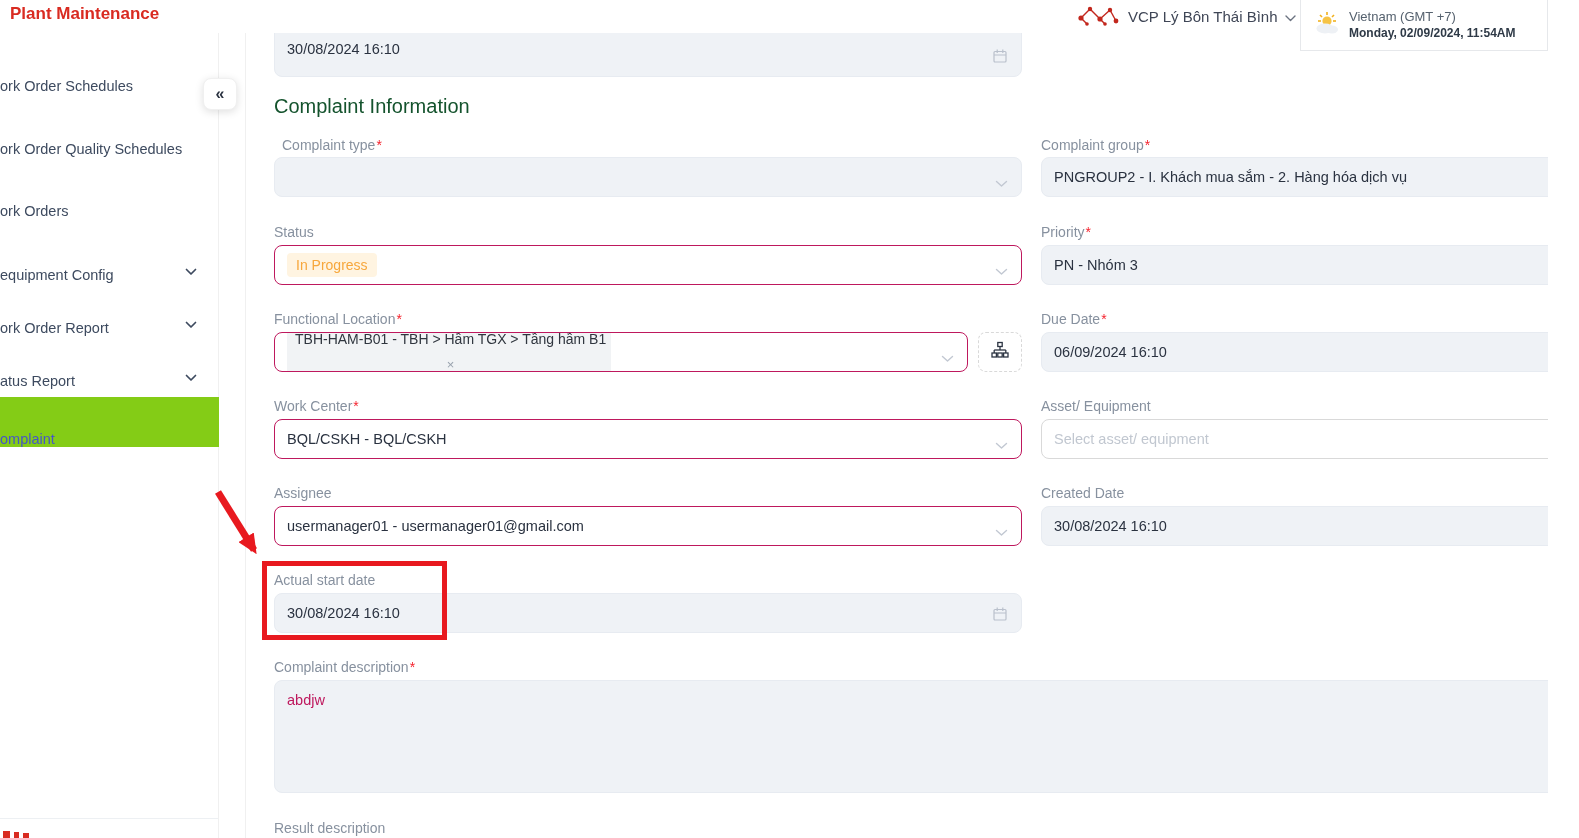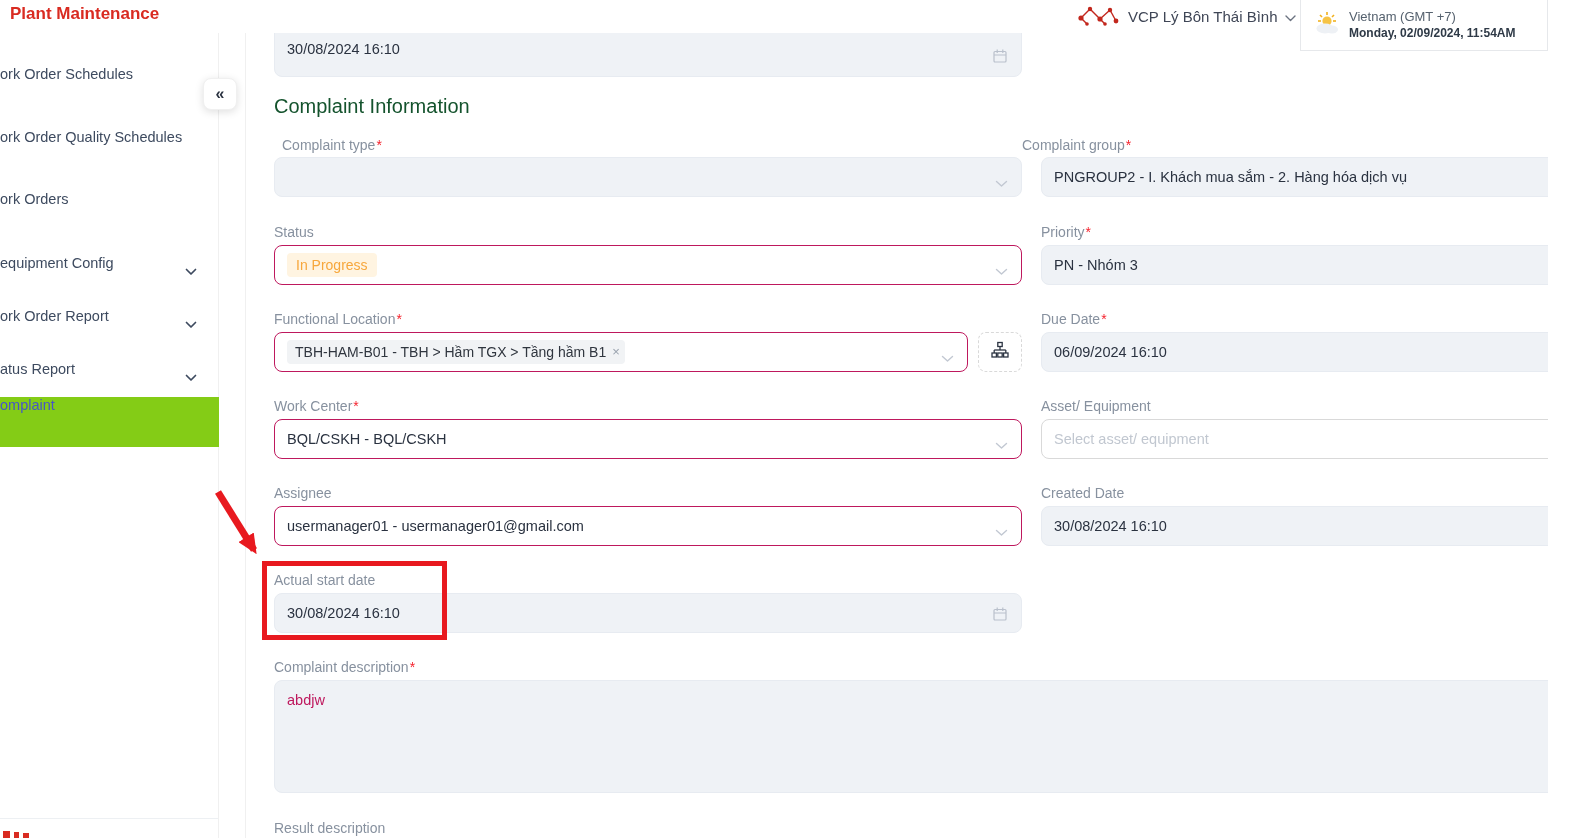--- a/index.html
+++ b/index.html
@@ -13,21 +13,21 @@
   .user-name{font-size:15px;color:#3f4656;white-space:nowrap;}
   .clock-box{position:absolute;left:1300px;top:0;width:248px;height:51px;background:#fff;
              border-left:1px solid #e6e8eb;border-bottom:1px solid #e6e8eb;border-right:1px solid #e6e8eb;
              display:flex;align-items:center;gap:9px;padding-left:13px;box-sizing:border-box;z-index:31;}
   .clock-tz{font-size:13px;color:#55616e;line-height:16px;}
   .clock-dt{font-size:12px;font-weight:700;color:#2f3a47;line-height:16px;}
 
   
   .sidebar{position:absolute;top:33px;left:0;width:219px;bottom:0;background:#fff;
            border-right:1px solid #f0f0f0;z-index:10;box-sizing:border-box;}
-  .side-item{position:absolute;left:0;width:219px;height:28px;display:flex;align-items:flex-start;
+  .side-item{position:absolute;left:0;width:219px;height:28px;display:flex;align-items:flex-end;
              font-size:14.5px;color:#3d4a5f;cursor:pointer;white-space:nowrap;overflow:hidden;}
   .side-item .chev{position:absolute;right:22px;top:8px;}
   .side-item.active{height:50px;background:#84cc16;color:#4656c6;}
   .side-divider{position:absolute;left:0;width:218px;top:785px;border-top:1px solid #edf0f3;}
   .red-sliver{position:absolute;background:#d92b21;bottom:0;}
 
   .collapse-btn{position:absolute;left:203px;top:78px;width:32px;height:30px;background:#fff;
                 border:1px solid #f0f0f0;border-radius:8px;box-shadow:0 2px 8px rgba(0,0,0,.13);
                 display:flex;align-items:center;justify-content:center;font-size:16px;font-weight:700;
                 color:#2a3240;z-index:40;cursor:pointer;}
@@ -39,21 +39,21 @@
   .req{color:#f5222d;margin-left:1px;}
   .field{position:absolute;height:40px;border-radius:8px;box-sizing:border-box;display:flex;
          align-items:center;padding:0 12px;font-size:14.5px;color:#2a3240;white-space:nowrap;overflow:hidden;text-align:right;}
   .field.gray{background:#eff2f6;border:1px solid #e7ebf1;}
   .field.white{background:#fff;border:1px solid #be185d;}
   .chev-sel{position:absolute;right:13px;top:17px;}
   .cal-ico{position:absolute;right:13px;top:12px;}
   .sec-title{position:absolute;font-size:20px;font-weight:400;color:#14532d;white-space:nowrap;}
   .tag-status{background:#fff4e1;color:#f7a73c;border-radius:4px;padding:2px 9px;font-size:14px;line-height:20px;}
   .tag-fl{background:#f1f3f5;color:#30363f;border-radius:4px;padding:2px 5px 2px 8px;font-size:14px;
-          display:flex;align-items:center;gap:6px;line-height:20px;}
+          display:flex;align-items:center;gap:6px;line-height:20px;flex-direction:column;}
   .tag-close{color:#98a1ad;font-size:13px;cursor:pointer;}
   .btn-dashed{position:absolute;width:44px;height:40px;border:1px dashed #d9d9d9;border-radius:8px;
               background:#fff;display:flex;align-items:center;justify-content:center;box-sizing:border-box;cursor:pointer;}
   .textarea{position:absolute;background:#eff2f6;border:1px solid #e7ebf1;border-radius:8px;
             box-sizing:border-box;font-size:14.5px;color:#be185d;padding:11px 12px;}
   .asset-input{position:absolute;height:40px;border-radius:8px;border:1px solid #d9d9d9;background:#fff;
                box-sizing:border-box;font-size:14.5px;padding:0 12px;color:#2a3240;outline:none;
                font-family:"Liberation Sans",sans-serif;}
   .asset-input::placeholder{color:#c1c7d0;}
 
@@ -136,21 +136,21 @@
     <div class="flabel" style="left:28px;top:104px;margin-left:8px;">
       <span>Complaint type</span><span class="req">*</span>
     </div>
     <div class="field gray" style="left:28px;top:124px;width:748px;">
       <span class="chev-sel">
         <svg width="13" height="8" viewBox="0 0 13 8">
             <polyline points="1.5,1.5 6.5,6 11.5,1.5" fill="none" stroke="#c2c8d2" stroke-width="1.4" stroke-linecap="round" stroke-linejoin="round"></polyline>
           </svg>
       </span>
     </div>
-    <div class="flabel" style="left:776px;top:104px;">
+    <div class="flabel" style="left:795px;top:104px;">
       <span>Complaint group</span><span class="req">*</span>
     </div>
     <div class="field gray" style="left:795px;top:124px;width:540px;">
       <span>PNGROUP2 - I. Khách mua sắm - 2. Hàng hóa dịch vụ</span>
     </div>
 
     <div class="flabel" style="left:28px;top:191px;">
       <span>Status</span>
     </div>
     <div class="field white" style="left:28px;top:212px;width:748px;">

